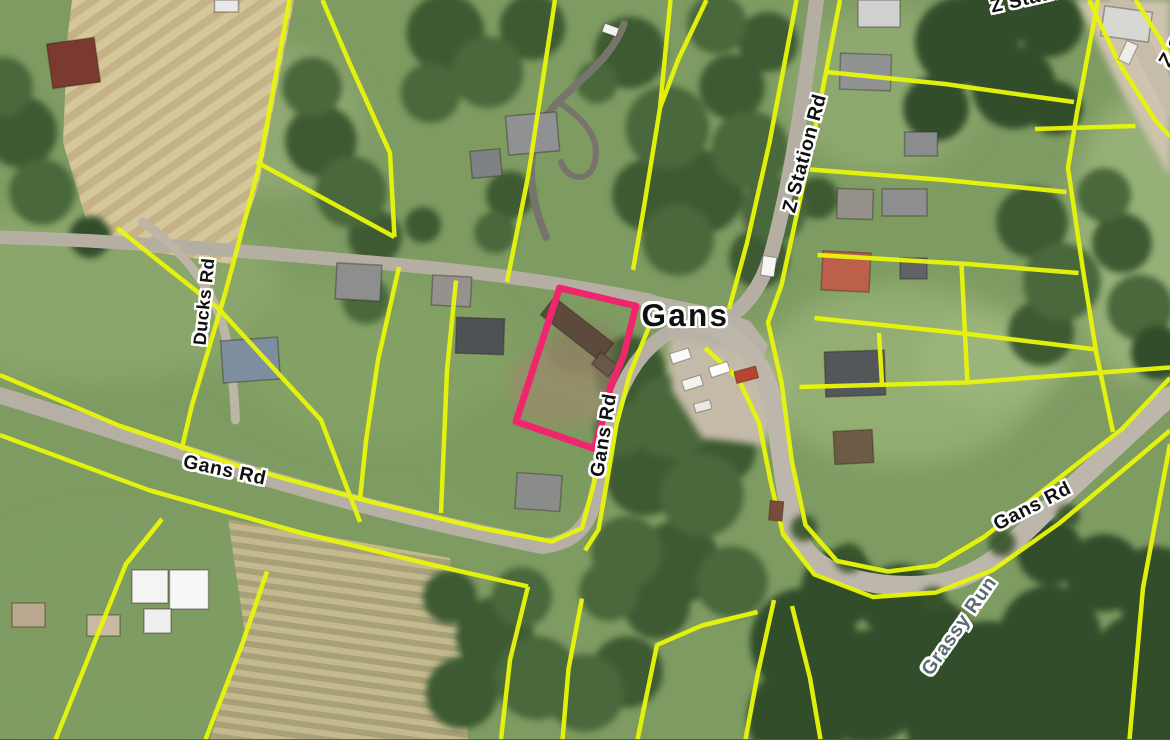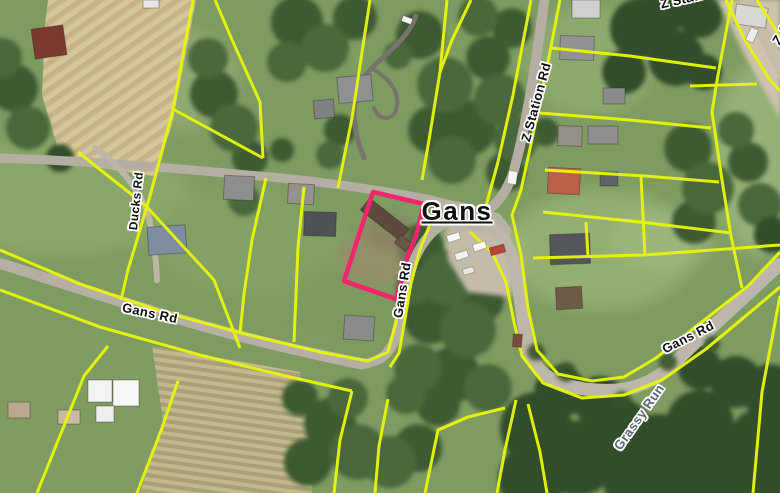--- a/index.html
+++ b/index.html
@@ -256,21 +256,21 @@
     <rect x="473" y="243" width="13" height="7" fill="#ffffff" transform="rotate(-18 479 246)"></rect>
     <rect x="490" y="246" width="15" height="8" fill="#b5452f" transform="rotate(-15 497 250)"></rect>
     <rect x="463" y="268" width="11" height="6" fill="#e8e8e4" transform="rotate(-15 468 271)"></rect>
     <rect x="513" y="334" width="9" height="13" fill="#7c4a3a" transform="rotate(5 517 340)"></rect>
     <rect x="402" y="17" width="10" height="6" fill="#f2f2f0" transform="rotate(20 407 20)"></rect>
     <rect x="748" y="28" width="8" height="14" fill="#ededea" transform="rotate(25 752 35)"></rect>
   </g>
 </svg>
 
 <div id="label-layer">
-      <div class="map-label place" style="left: 457px; top: 211px; font-size: 26px; transform: translate(-50%, -50%) rotate(0deg); text-decoration: underline;">Gans</div>
+      <div class="map-label place" style="left: 457px; top: 211px; font-size: 21px; transform: translate(-50%, -50%) rotate(0deg);">Gans</div>
       <div class="map-label road" style="left: 150px; top: 313px; font-size: 13px; transform: translate(-50%, -50%) rotate(12deg);">Gans Rd</div>
       <div class="map-label road" style="left: 402px; top: 290px; font-size: 13px; transform: translate(-50%, -50%) rotate(-81deg);">Gans Rd</div>
       <div class="map-label road" style="left: 688px; top: 337px; font-size: 13px; transform: translate(-50%, -50%) rotate(-27deg);">Gans Rd</div>
       <div class="map-label road" style="left: 536px; top: 102px; font-size: 13px; transform: translate(-50%, -50%) rotate(-75deg);">Z Station Rd</div>
       <div class="map-label road" style="left: 136px; top: 201px; font-size: 12px; transform: translate(-50%, -50%) rotate(-84deg);">Ducks Rd</div>
       <div class="map-label road" style="left: 700px; top: -5px; font-size: 13px; transform: translate(-50%, -50%) rotate(-13deg);">Z Station Rd</div>
       <div class="map-label road" style="left: 796px; top: 8px; font-size: 13px; transform: translate(-50%, -50%) rotate(-60deg);">Z Station Rd</div>
       <div class="map-label water" style="left: 639px; top: 417px; font-size: 13px; transform: translate(-50%, -50%) rotate(-55deg);">Grassy Run</div>
     </div>
 </div>

